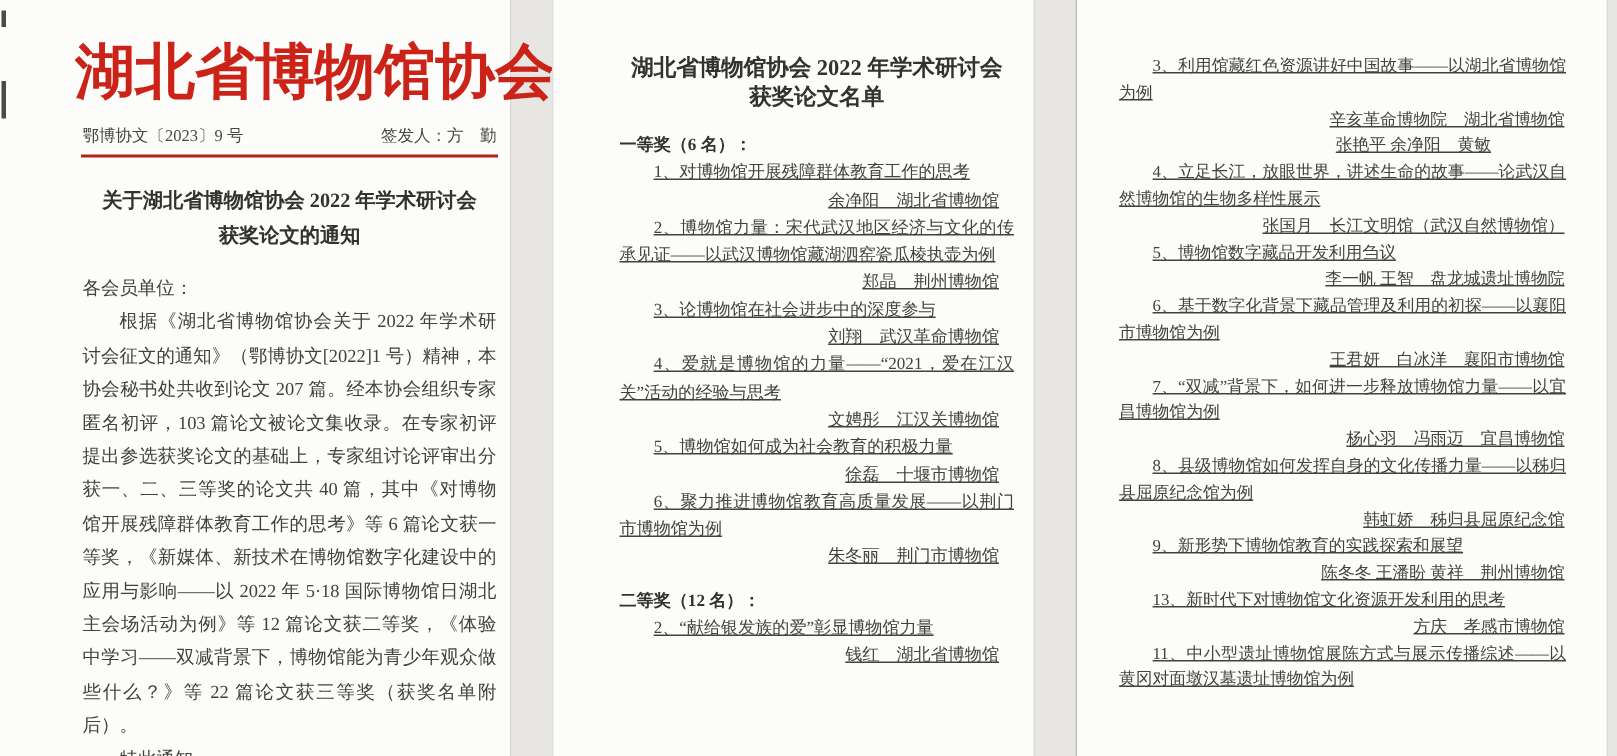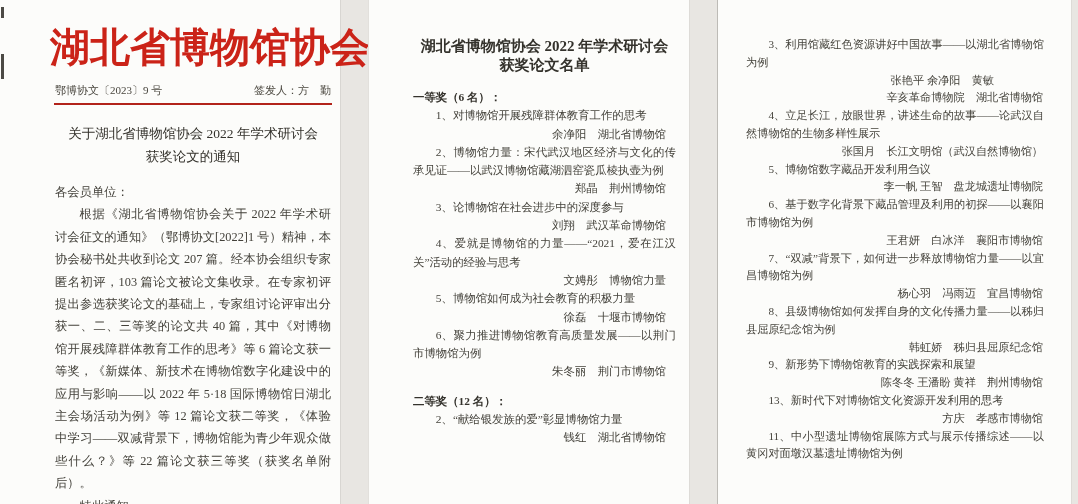--- a/index.html
+++ b/index.html
@@ -37,21 +37,21 @@
   }
   .docline {
     display: flex; justify-content: space-between; align-items: flex-end;
     margin: 12px 10px 0 55px;
     font-size: 11px; color: #4a473f;
   }
   .redrule { margin: 5px 9px 0 54px; height: 2px; background: #b2231a; }
   .notice-title {
     margin: 17px 10px 0 55px;
     text-align: center;
-    font-weight: 400; font-size: 13.5px; line-height: 23px;
+    font-weight: 700; font-size: 13.5px; line-height: 23px;
     color: #34322c;
   }
   .p1-body {
     margin: 13px 10px 0 55px;
     font-size: 12.3px; line-height: 22.4px;
     text-align: justify;
     color: #43413a;
   }
   .p1-body p { margin: 0; }
   .ind { text-indent: 2em; }
@@ -61,21 +61,21 @@
   .p3-inner { padding: 36px 28px 0 28px; font-size: 11.2px; line-height: 17.8px; color: #44423b; }
 
   .list-title {
     text-align: center; font-weight: 700;
     font-size: 15px; line-height: 19px;
     color: #34322c;
   }
   .prize-heading { font-weight: 700; color: #34322c; margin-top: 13px; }
   .prize-heading.second { margin-top: 11px; }
 
-  .paper-item p { margin: 0; }
+  .paper-item p { margin: 0; text-decoration: underline; }
   .paper-item .t { text-indent: 2em; text-align: justify; }
   .paper-item .a { text-align: right; padding-right: 10px; }
   .p3-inner .paper-item .a { padding-right: 1px; }
   .p3-inner .paper-item .a.offset { padding-right: 50px; }
 </style>
 </head>
 <body>
 
 <div class="scan">
 
@@ -121,21 +121,21 @@
       <div class="paper-item">
         <p class="t">2、博物馆力量：宋代武汉地区经济与文化的传承见证——以武汉博物馆藏湖泗窑瓷瓜棱执壶为例</p>
         <p class="a">郑晶　荆州博物馆</p>
       </div>
       <div class="paper-item">
         <p class="t">3、论博物馆在社会进步中的深度参与</p>
         <p class="a">刘翔　武汉革命博物馆</p>
       </div>
       <div class="paper-item">
         <p class="t">4、爱就是博物馆的力量——“2021，爱在江汉关”活动的经验与思考</p>
-        <p class="a">文娉彤　博物馆力量</p>
+        <p class="a">文娉彤　江汉关博物馆</p>
       </div>
       <div class="paper-item">
         <p class="t">5、博物馆如何成为社会教育的积极力量</p>
         <p class="a">徐磊　十堰市博物馆</p>
       </div>
       <div class="paper-item">
         <p class="t">6、聚力推进博物馆教育高质量发展——以荆门市博物馆为例</p>
         <p class="a">朱冬丽　荆门市博物馆</p>
       </div>
 
@@ -145,22 +145,22 @@
         <p class="t">2、“献给银发族的爱”彰显博物馆力量</p>
         <p class="a">钱红　湖北省博物馆</p>
       </div>
     </div>
   </div>
 
   <div class="page page-3">
     <div class="p3-inner">
       <div class="paper-item">
         <p class="t">3、利用馆藏红色资源讲好中国故事——以湖北省博物馆为例</p>
+        <p class="a">辛亥革命博物院　湖北省博物馆</p>
         <p class="a offset">张艳平 余净阳　黄敏</p>
-        <p class="a">辛亥革命博物院　湖北省博物馆</p>
       </div>
       <div class="paper-item">
         <p class="t">4、立足长江，放眼世界，讲述生命的故事——论武汉自然博物馆的生物多样性展示</p>
         <p class="a">张国月　长江文明馆（武汉自然博物馆）</p>
       </div>
       <div class="paper-item">
         <p class="t">5、博物馆数字藏品开发利用刍议</p>
         <p class="a">李一帆 王智　盘龙城遗址博物院</p>
       </div>
       <div class="paper-item">

